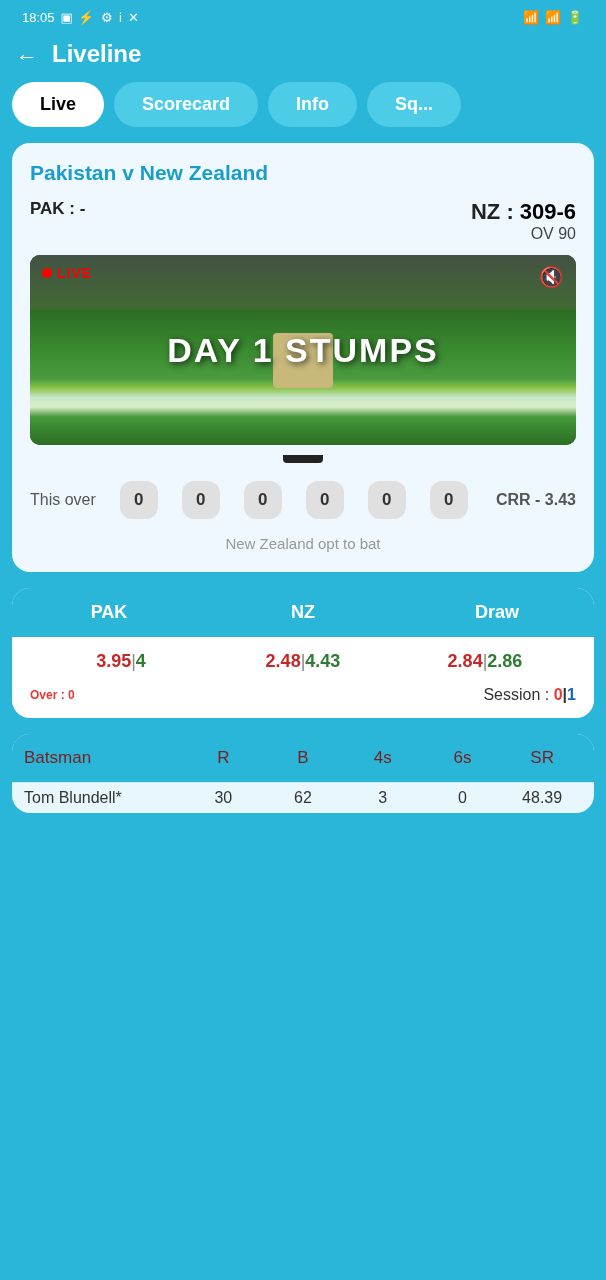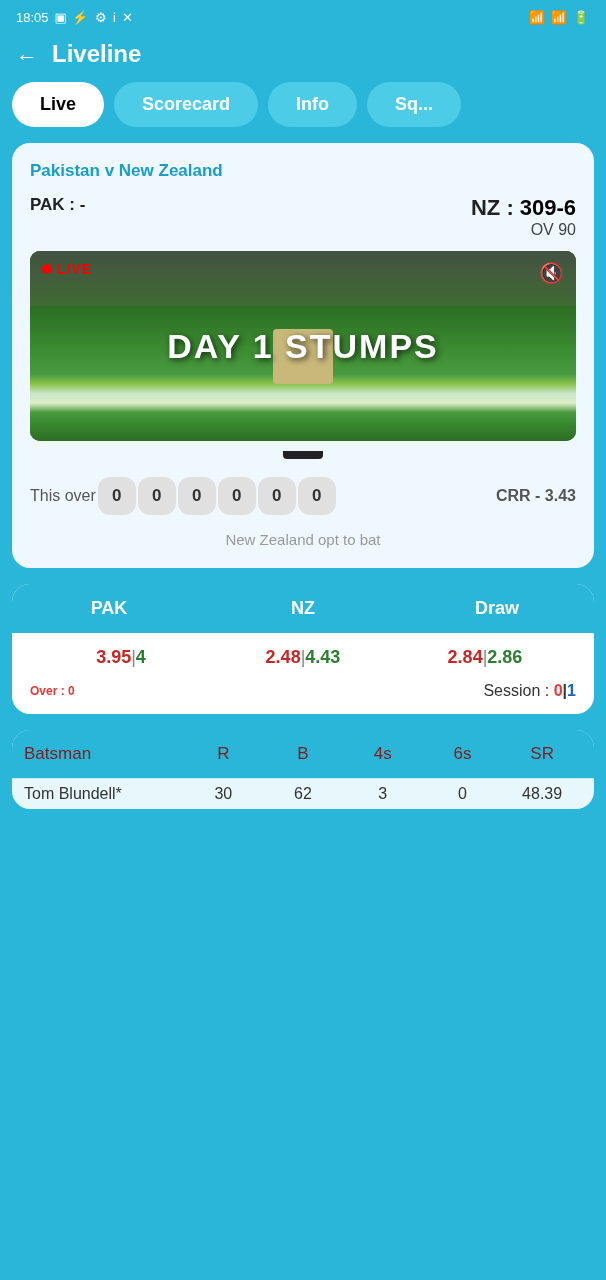--- a/index.html
+++ b/index.html
@@ -11,21 +11,21 @@
       font-family: 'Arial', sans-serif;
       color: #fff;
       overflow-x: hidden;
     }
 
     
     .status-bar {
       display: flex;
       justify-content: space-between;
       align-items: center;
-      padding: 8px 16px 4px;
+      padding: 8px 22px 4px;
       font-size: 13px;
       color: #fff;
     }
     .status-left { display: flex; align-items: center; gap: 6px; }
     .status-right { display: flex; align-items: center; gap: 6px; }
 
     
     .header {
       display: flex;
       align-items: center;
@@ -71,21 +71,21 @@
 
     
     .main-card {
       margin: 0 12px 16px;
       background: #f0f8ff;
       border-radius: 18px;
       padding: 18px 18px 20px;
       color: #000;
     }
     .match-title {
-      font-size: 17px;
+      font-size: 21px;
       font-weight: bold;
       color: #1a9ec9;
       margin-bottom: 14px;
     }
     .score-row {
       display: flex;
       justify-content: space-between;
       align-items: flex-start;
       margin-bottom: 12px;
     }
@@ -202,21 +202,21 @@
       height: 8px;
       background: #222;
       margin: 0 auto 0;
       border-radius: 0 0 4px 4px;
     }
 
     
     .over-row {
       display: flex;
       align-items: center;
-      gap: 2px;
+      gap: 24px;
       margin-top: 18px;
       margin-bottom: 14px;
     }
     .over-label {
       font-size: 16px;
       color: #555;
     }
     .ball-chip {
       background: #e0e0e0;
       border-radius: 12px;

